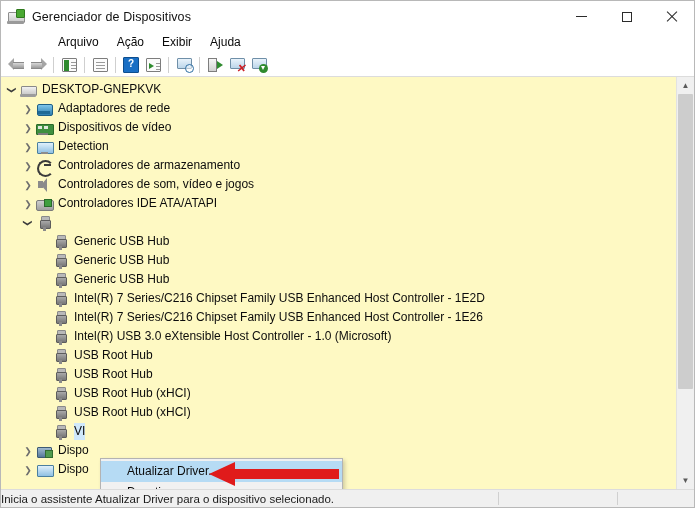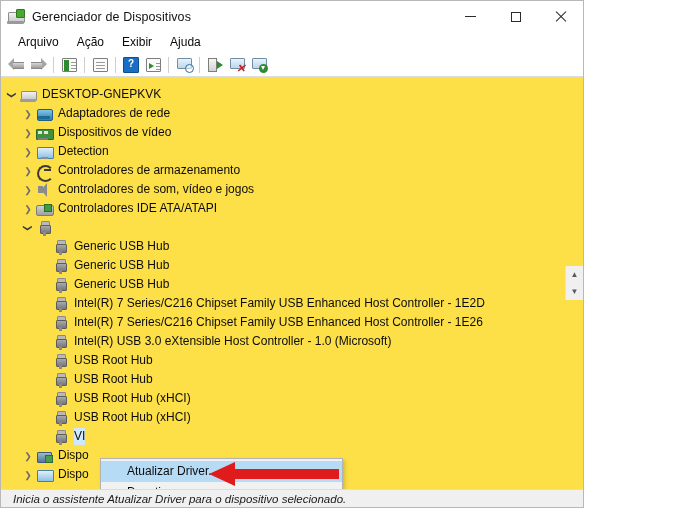--- a/index.html
+++ b/index.html
@@ -3,21 +3,21 @@
 <meta charset="utf-8">
 <style>
   html,body{margin:0;padding:0;}
   body{
     width:695px;height:508px;overflow:hidden;
     font-family:"Liberation Sans", sans-serif;
     background:#ffffff;
     -webkit-font-smoothing:antialiased;
   }
   .window{
-    position:relative;width:584px;height:508px;
+    position:relative;width:695px;height:508px;
     background:#ffffff;
     border:1px solid #b8b8b8;
     box-sizing:border-box;
     display:flex;flex-direction:column;
   }
 
   
   .titlebar{
     height:31px;flex:0 0 31px;background:#ffffff;
     display:flex;align-items:center;
@@ -53,21 +53,21 @@
   .glyph-close{position:relative;width:12px;height:12px;display:block;}
   .glyph-close:before,.glyph-close:after{
     content:"";position:absolute;left:-1px;top:5px;width:14px;height:1px;background:#2b2b2b;
   }
   .glyph-close:before{transform:rotate(45deg);}
   .glyph-close:after{transform:rotate(-45deg);}
 
   
   .menubar{
     height:21px;flex:0 0 21px;display:flex;align-items:center;
-    padding-left:8px;background:#ffffff;
+    padding-left:2px;background:#ffffff;margin-left:46px;
   }
   .menu-item{
     font-size:12px;color:#0a0a0a;padding:2px 9px;line-height:15px;
   }
 
   
   .toolbar{
     height:23px;flex:0 0 23px;display:flex;align-items:center;
     padding-left:4px;background:#ffffff;
     border-bottom:1px solid #dcdcdc;
@@ -124,22 +124,21 @@
   .ico-x{position:absolute;right:-1px;bottom:-2px;font-size:11px;color:#cc2026;font-weight:bold;line-height:9px;}
   .ico-dl{position:absolute;right:-1px;bottom:-2px;width:9px;height:9px;border-radius:50%;background:#2f8b2f;}
   .ico-dl:after{
     content:"";position:absolute;left:2.5px;top:2px;width:0;height:0;
     border-left:2px solid transparent;border-right:2px solid transparent;border-top:4px solid #fff;
   }
 
   
   .content{
     flex:1 1 auto;position:relative;display:flex;overflow:hidden;
-    background:#fde047;
-    align-items:center;
+    background:#fef9c3;
   }
   .tree{
     flex:1 1 auto;position:relative;overflow:hidden;
     padding-top:3px;
     font-size:12px;color:#0c0c0c;
   }
   .row{
     height:19px;display:flex;align-items:center;white-space:nowrap;position:relative;
   }
   .twisty{
@@ -220,21 +219,21 @@
     pointer-events:none;
   }
 
   
   .statusbar{
     height:17px;flex:0 0 17px;background:#f0f0f0;
     border-top:1px solid #dcdcdc;
     display:flex;align-items:center;position:relative;
     font-size:11.5px;color:#1a1a1a;
   }
-  .sb-pane1{flex:0 0 497px;padding-left:12px;overflow:hidden;white-space:nowrap;font-style:italic;}
+  .sb-pane1{flex:0 0 497px;padding-left:0;overflow:hidden;white-space:nowrap;}
   .sb-div{width:1px;height:13px;background:#d0d0d0;}
   .sb-pane2{flex:0 0 118px;}
   .sb-pane3{flex:1 1 auto;}
 </style>
 </head>
 <body>
 
 <div class="window">
 
   <div class="titlebar">

